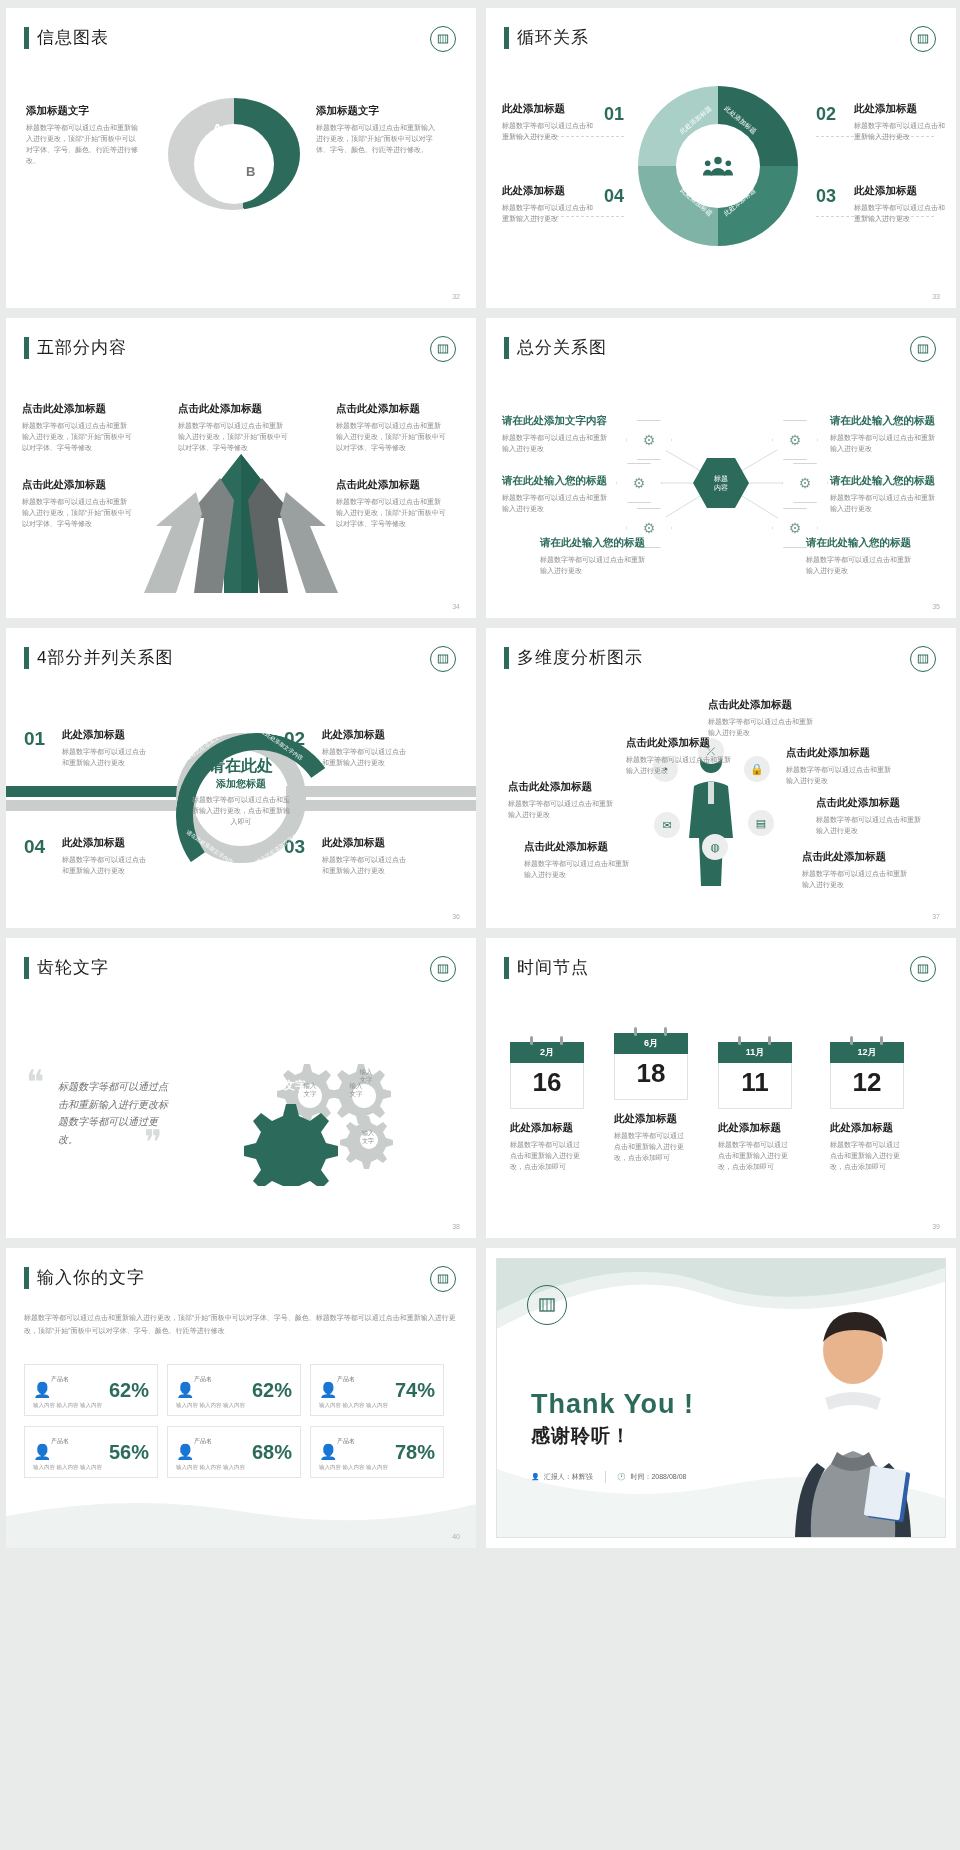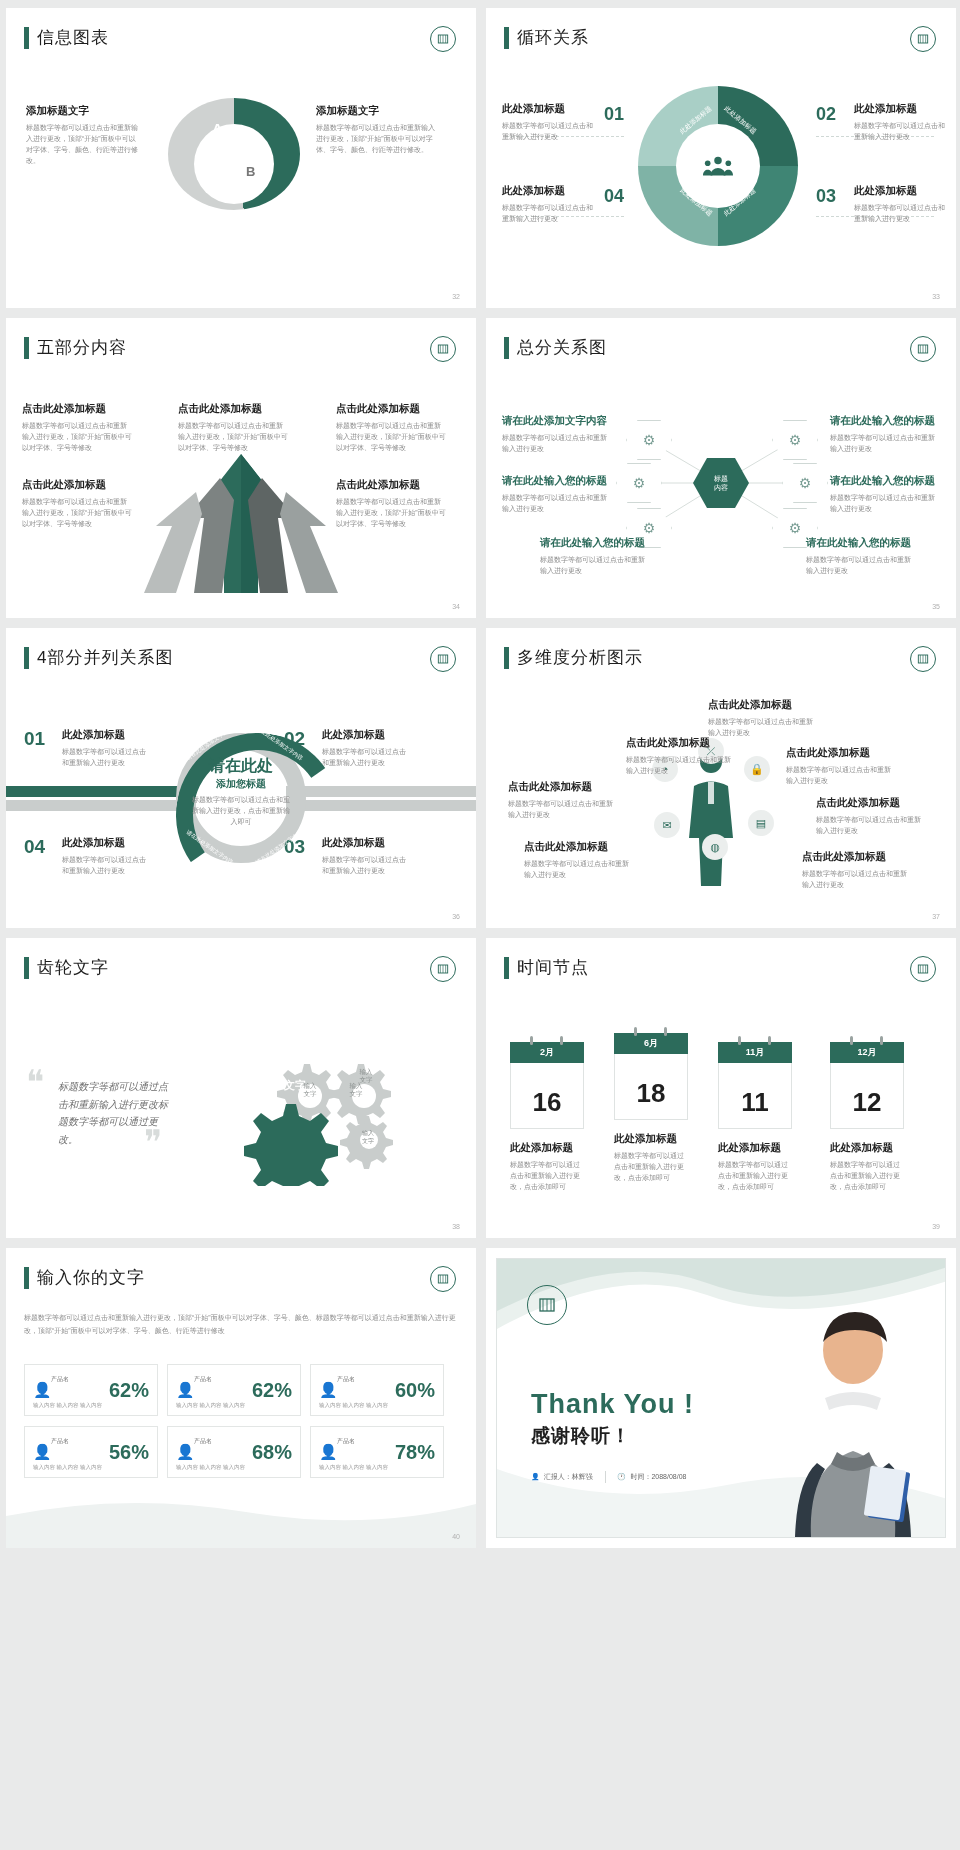--- a/index.html
+++ b/index.html
@@ -96,21 +96,21 @@
   .person { position:absolute; left:198px; top:118px; width:54px; height:140px; }
   .circ-i { position:absolute; width:26px; height:26px; border-radius:50%; background:#ebeeed;
     display:flex; align-items:center; justify-content:center; font-size:11px; color:#2c6b5b; }
   .s37-t { position:absolute; width:108px; }
   .quote { position:absolute; font-size:34px; color:#d8dcdb; font-family:"Liberation Serif", serif; line-height:1; }
 
   
   .cal { position:absolute; width:74px; }
   .cal-top { background:#2c6b5b; color:#fff; font-size:9px; text-align:center; padding:4px 0; font-weight:bold; }
   .cal-body { border:1px solid #dfe3e2; border-top:none; background:#fff; text-align:center;
-    font-size:26px; font-weight:bold; padding:24px 0 10px; color:#1f1f1f; }
+    font-size:26px; font-weight:bold; padding:4px 0 10px; color:#1f1f1f; }
   .cal-ring { position:absolute; top:-6px; width:3px; height:9px; background:#9aa3a1; border-radius:2px; }
 
   
   .stat { width:134px; height:52px; border:1px solid #e3e6e5; background:#fff; position:relative;
     display:flex; align-items:center; padding:0 8px; }
   .stat-ico { width:18px; height:18px; color:#2c6b5b; font-size:15px; margin-right:4px; }
   .stat-pct { font-size:20px; font-weight:bold; color:#2c6b5b; margin-left:auto; }
   .stat-sub { position:absolute; left:8px; bottom:6px; font-size:5.5px; color:#9a9a9a; }
   .stat-name { position:absolute; left:26px; top:10px; font-size:6px; color:#6b6b6b; }
 
@@ -567,21 +567,21 @@
       </div>
       <div class="stat">
         <div class="stat-ico">👤</div>
         <div class="stat-name">产品名</div>
         <div class="stat-pct">62%</div>
         <div class="stat-sub">输入内容  输入内容  输入内容</div>
       </div>
       <div class="stat">
         <div class="stat-ico">👤</div>
         <div class="stat-name">产品名</div>
-        <div class="stat-pct">60%</div>
+        <div class="stat-pct">74%</div>
         <div class="stat-sub">输入内容  输入内容  输入内容</div>
       </div>
       <div class="stat">
         <div class="stat-ico">👤</div>
         <div class="stat-name">产品名</div>
         <div class="stat-pct">56%</div>
         <div class="stat-sub">输入内容  输入内容  输入内容</div>
       </div>
       <div class="stat">
         <div class="stat-ico">👤</div>

